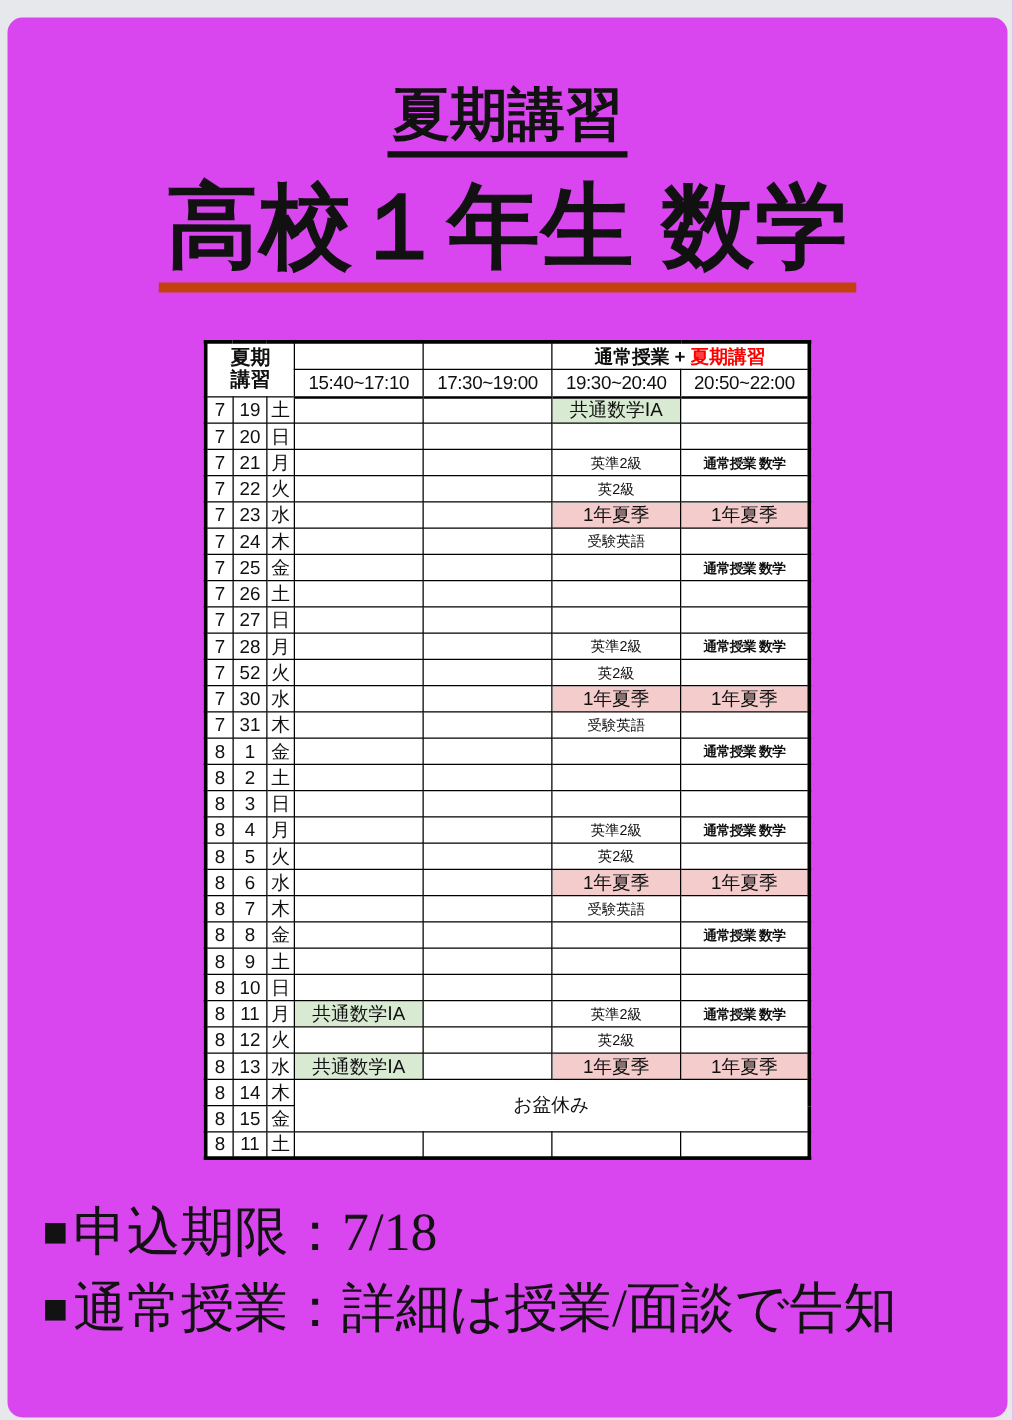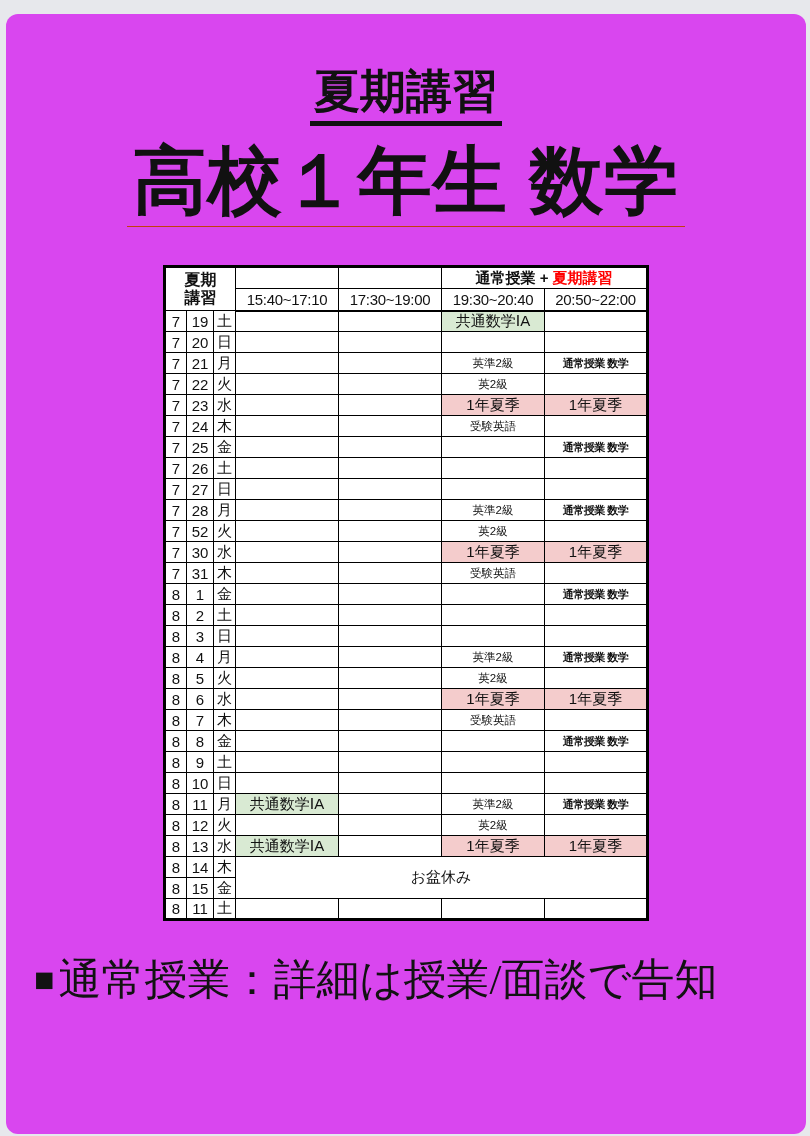--- a/index.html
+++ b/index.html
@@ -34,21 +34,21 @@
   .main-title {
     margin: 0;
     font-size: 74px;
     font-weight: 900;
     color: #111;
     line-height: 1.05;
     letter-spacing: 1px;
   }
   .main-title .u-lg {
     display: inline-block;
-    border-bottom: 1px solid #c2410c;
+    border-bottom: 8px solid #c2410c;
     padding: 0 6px 7px 6px;
   }
   
   .table-wrap { margin-top: 38px; }
   table.schedule {
     border-collapse: collapse;
     table-layout: fixed;
     margin: 0 auto;
     width: 485px;
     border: 3px solid #000;
@@ -398,16 +398,17 @@
             <td class="c-slot"></td>
             <td class="c-slot"></td>
             <td class="c-slot"></td>
             <td class="c-slot"></td>
           </tr>
         </tbody>
     </table>
   </div>
 
   <div class="notes">
+    <div class="note-line"><span class="bullet">■</span><span>申込期限：7/18</span></div>
     <div class="note-line"><span class="bullet">■</span><span>通常授業：詳細は授業/面談で告知</span></div>
   </div>
 
 </div>
 
 </body></html>

